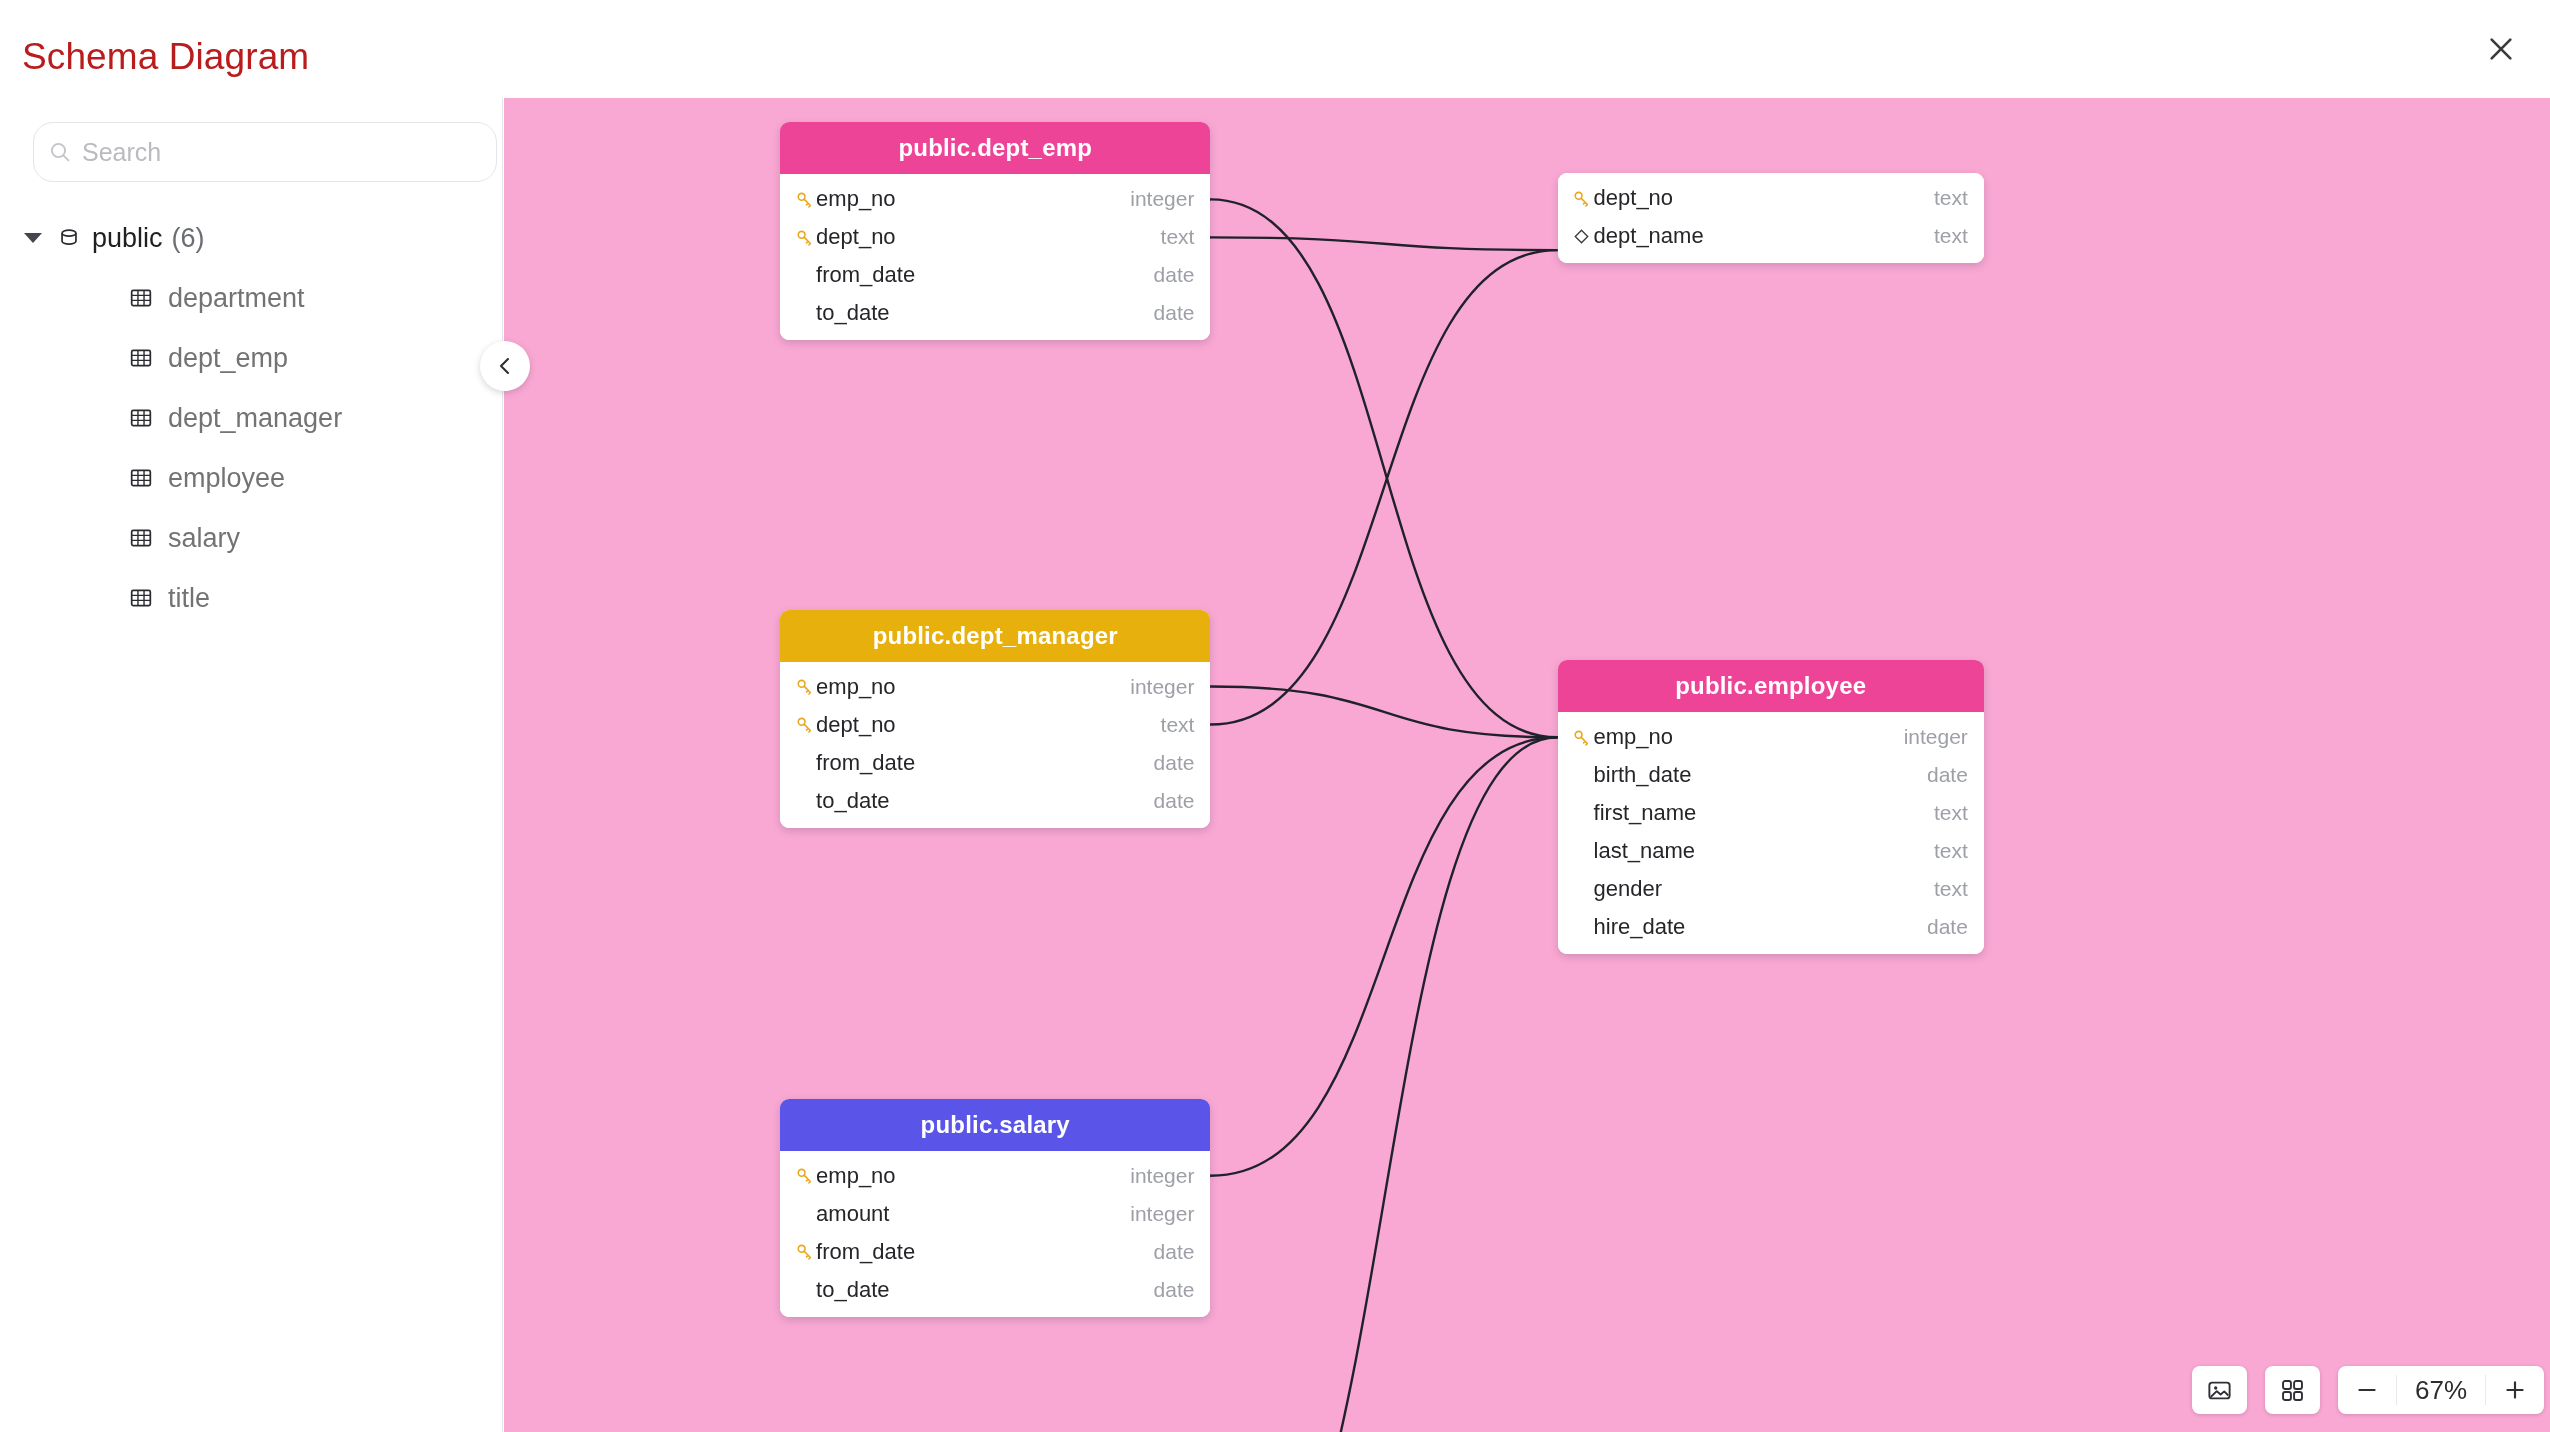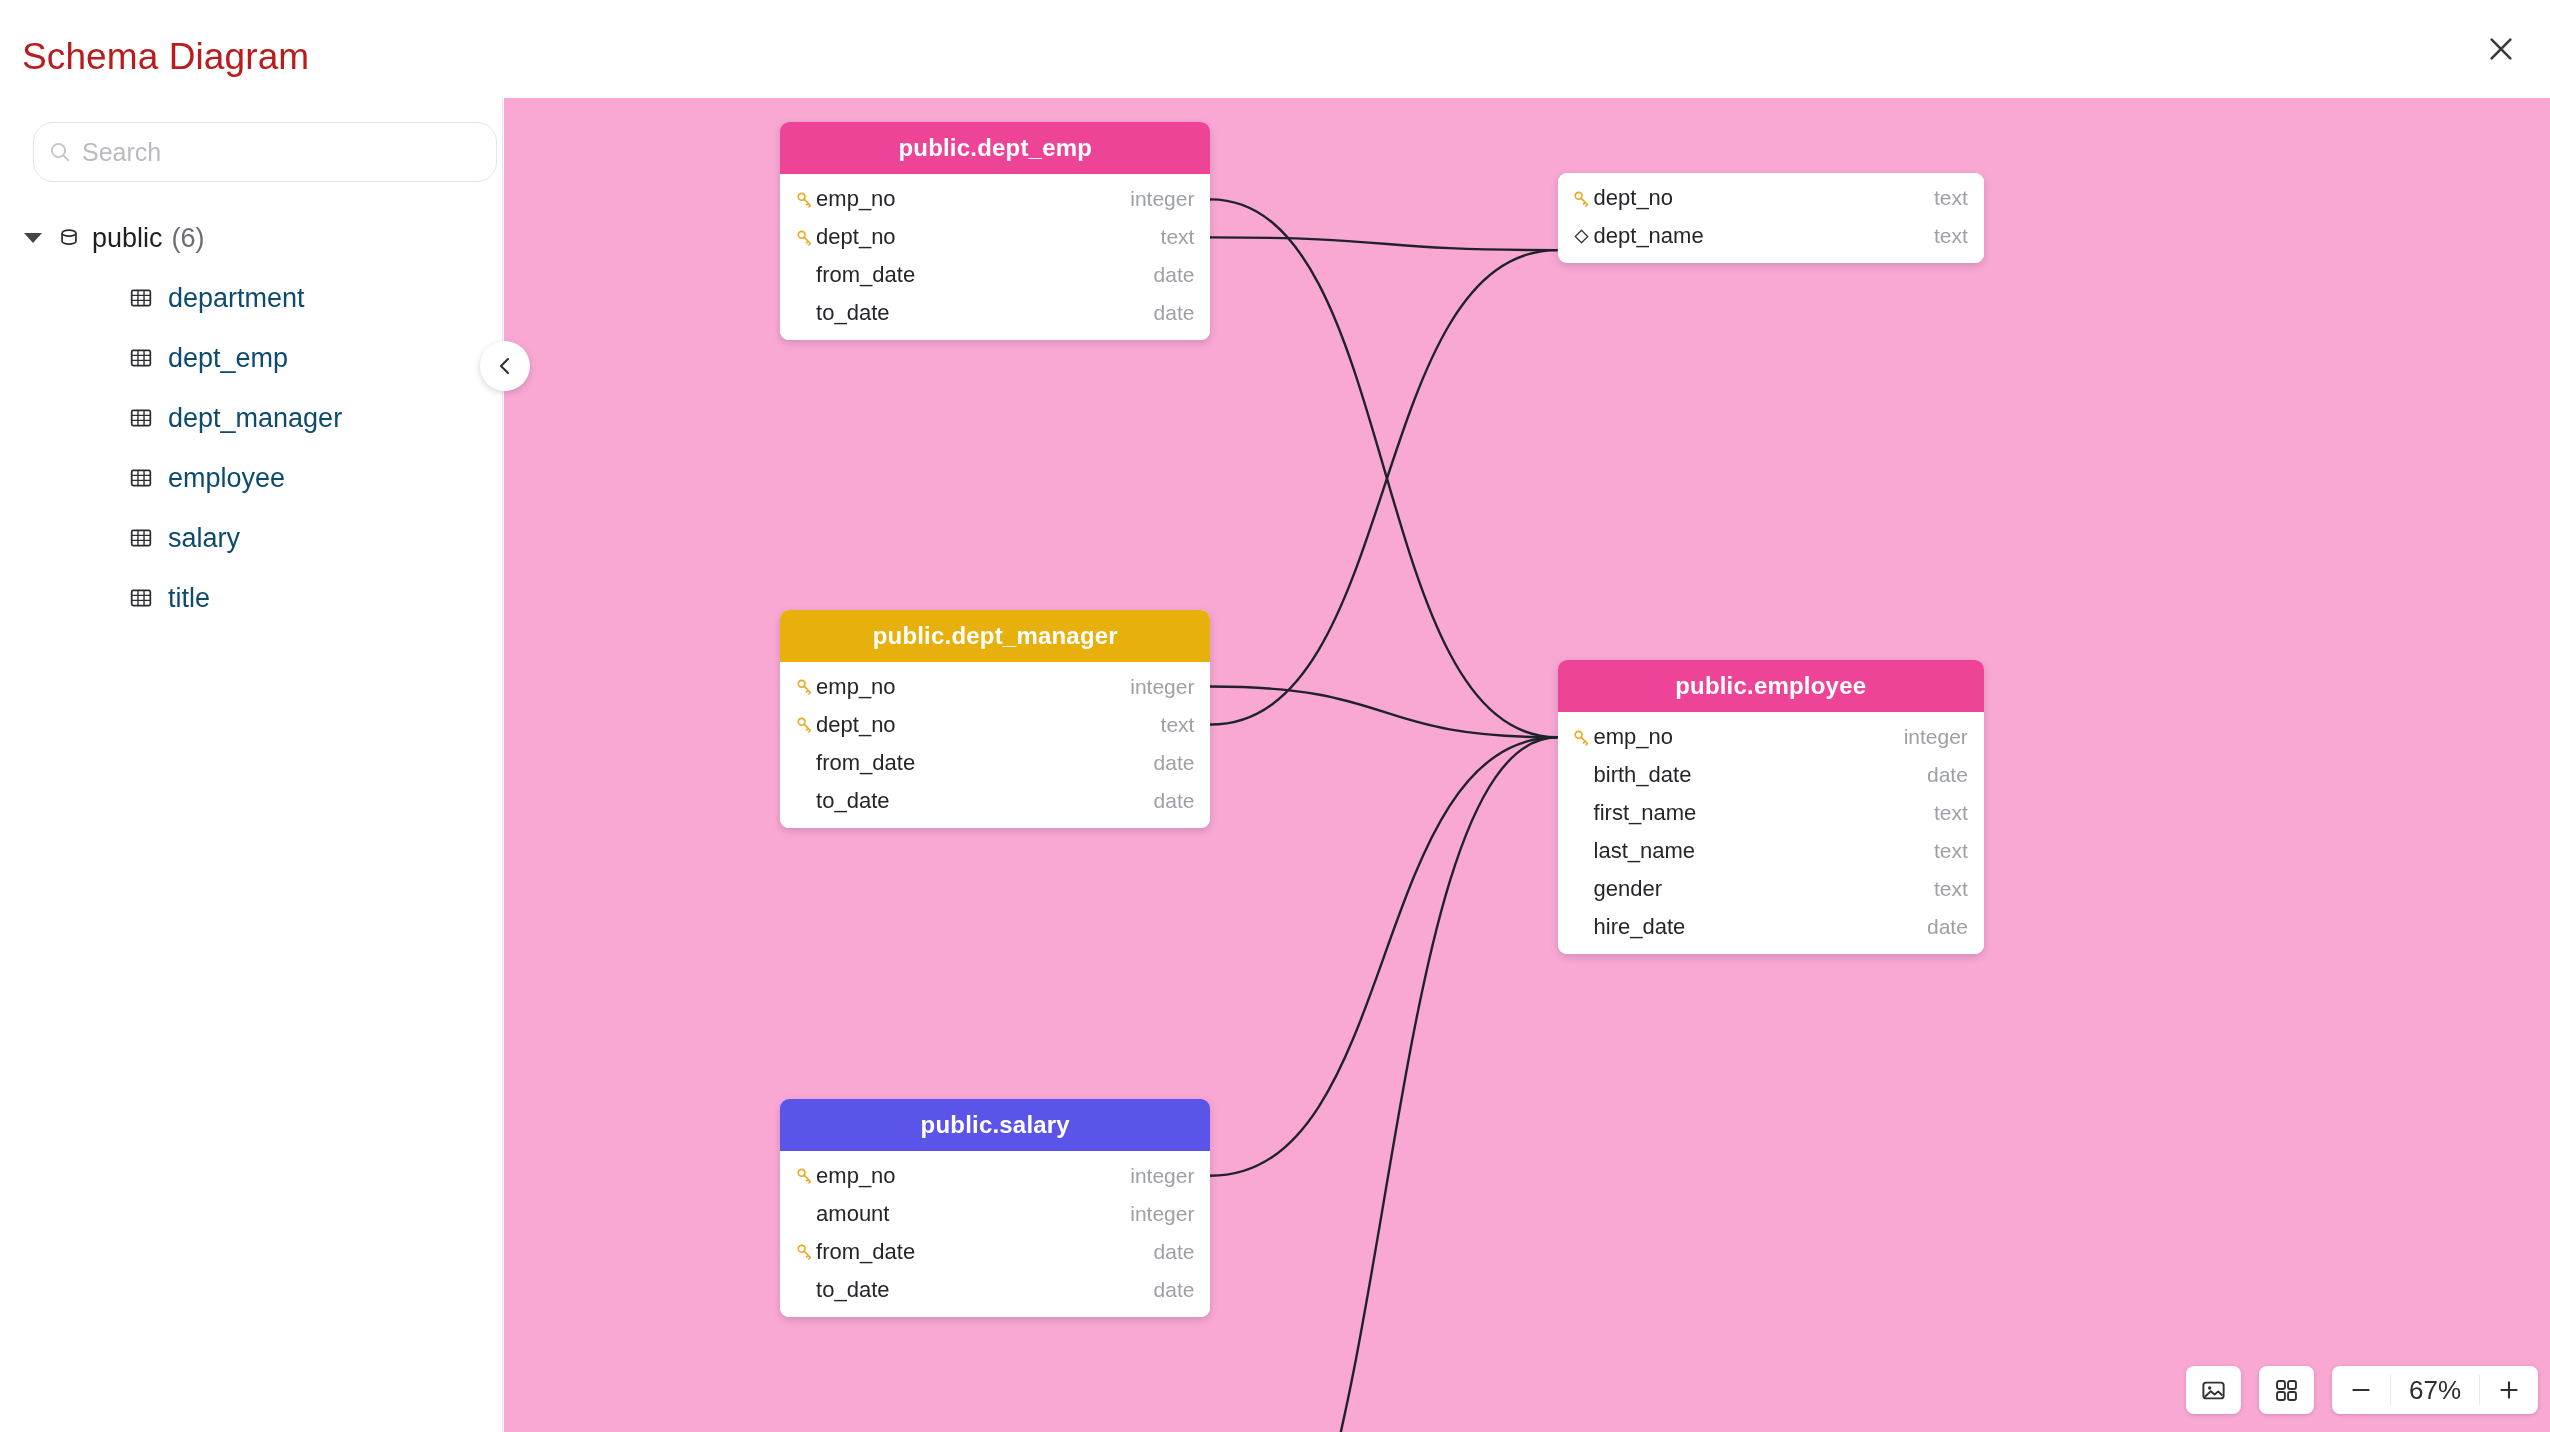--- a/index.html
+++ b/index.html
@@ -66,21 +66,21 @@
   }
   .root-label {
     font-size: 27px; color: #1f2023; margin-left: 10px;
   }
   .root-count { color: #6a6d75; }
   .tree-item {
     display: flex; align-items: center;
     height: 60px; padding-left: 128px; cursor: pointer;
   }
   .tree-item .tname {
-    font-size: 27px; color: #0c4a6e; margin-left: 14px;
+    font-size: 27px; color: #737373; margin-left: 14px;
   }
 
   
   #collapse-btn {
     position: absolute; left: 480px; top: 243px;
     width: 50px; height: 50px; border-radius: 50%;
     background: #ffffff;
     box-shadow: 0 2px 7px rgba(0,0,0,0.17);
     display: flex; align-items: center; justify-content: center;
     cursor: pointer; z-index: 40;
@@ -122,21 +122,21 @@
     font-size: 22px; color: #25262a; 
     white-space: nowrap;
   }
   .field-type {
     margin-left: auto; font-size: 21px; color: #9ea0a7;
     white-space: nowrap;
   }
 
   
   #bottom-toolbar {
-    position: absolute; right: 12px; bottom: 18px;
+    position: absolute; right: 6px; bottom: 18px;
     display: flex; align-items: center; gap: 18px; z-index: 50;
   }
   .tb-btn {
     width: 55px; height: 48px; border-radius: 8px;
     background: #ffffff;
     box-shadow: 0 1px 4px rgba(0,0,0,0.16);
     display: flex; align-items: center; justify-content: center;
     cursor: pointer;
   }
   #zoom-group {

